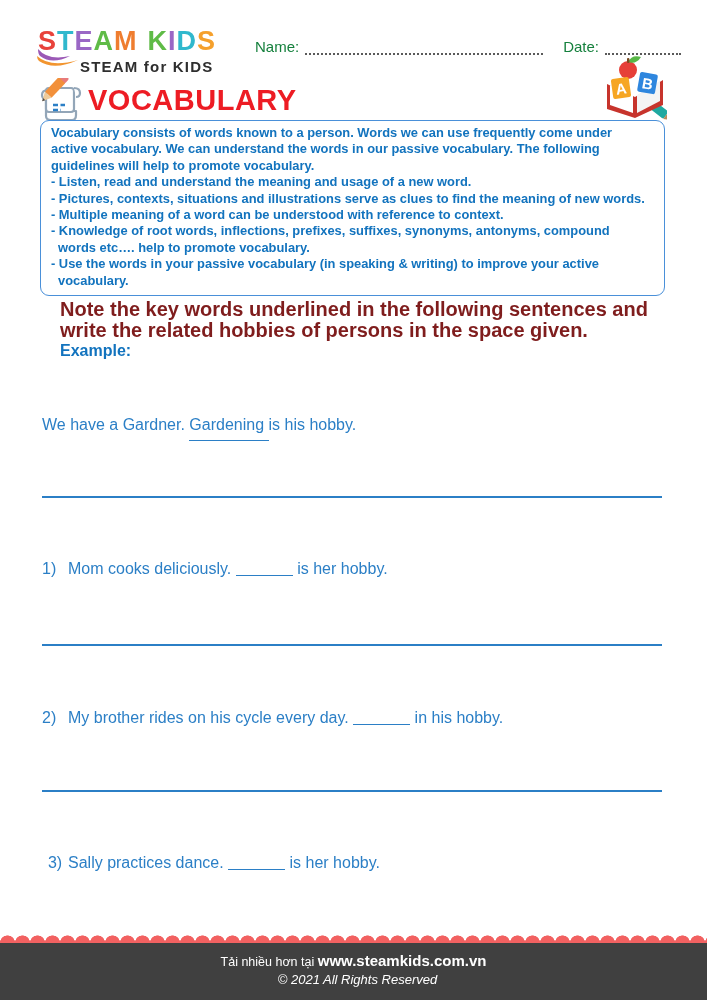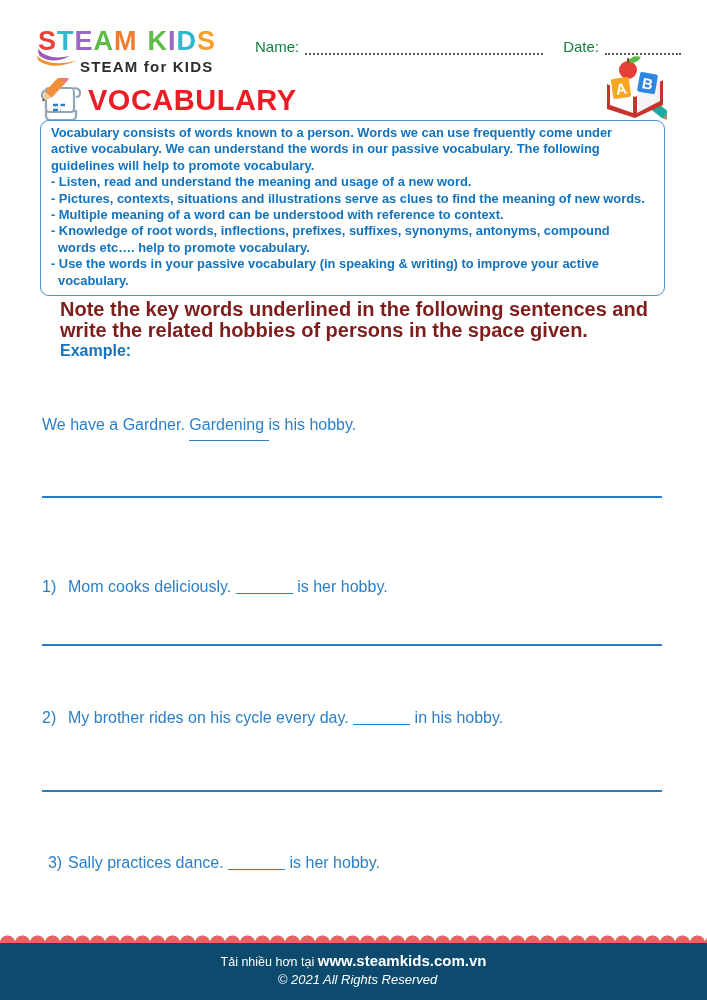--- a/index.html
+++ b/index.html
@@ -50,21 +50,21 @@
   .example-sentence { position: absolute; left: 42px; top: 416px; font-size: 16px; color: #2b7fc6; }
   .underlined { border-bottom: 1.6px solid #2b7fc6; padding-bottom: 7px; }
 
   
   .ans-line { position: absolute; left: 42px; width: 620px; height: 0; border-top: 2px solid #2b7fc6; }
   .line-1 { top: 496px; }
   .line-2 { top: 644px; }
   .line-3 { top: 790px; }
 
   .question { position: absolute; left: 42px; font-size: 16px; color: #2b7fc6; white-space: nowrap; }
-  .q-1 { top: 578px; }
+  .q-1 { top: 560px; }
   .q-2 { top: 709px; }
   .q-3 { top: 854px; text-align: center; }
   .q-num { display: inline-block; width: 26px; }
   .blank { display: inline-block; width: 57px; height: 13px; border-bottom: 1.6px solid #2b7fc6; vertical-align: -2px; }
 
   
   .footer { position: absolute; left: 0; bottom: 0; width: 707px; }
   .scallops {
     height: 9px;
     background-image: radial-gradient(circle at 7.5px 9px, #f26161 7.3px, rgba(255,255,255,0) 7.8px);
@@ -153,19 +153,19 @@
   <div class="ans-line line-1"></div>
   <div class="ans-line line-2"></div>
   <div class="ans-line line-3"></div>
 
   <div class="question q-1"><span class="q-num">1)</span><span>Mom cooks deliciously. </span><span class="blank"></span><span> is her hobby.</span></div>
   <div class="question q-2"><span class="q-num">2)</span><span>My brother rides on his cycle every day. </span><span class="blank"></span><span> in his hobby.</span></div>
   <div class="question q-3"><span class="q-num">3)</span><span>Sally practices dance. </span><span class="blank"></span><span> is her hobby.</span></div>
 
   <div class="footer">
     <div class="scallops"></div>
-    <div class="band" style="background-color: #0c4a6e;">
+    <div class="band" style="background-color: #404040;">
       <div class="f-line1"><span>Tải nhiều hơn tại </span><span class="f-site">www.steamkids.com.vn</span></div>
       <div class="f-line2">© 2021 All Rights Reserved</div>
     </div>
   </div>
 
 </div>
 
 </body></html>

